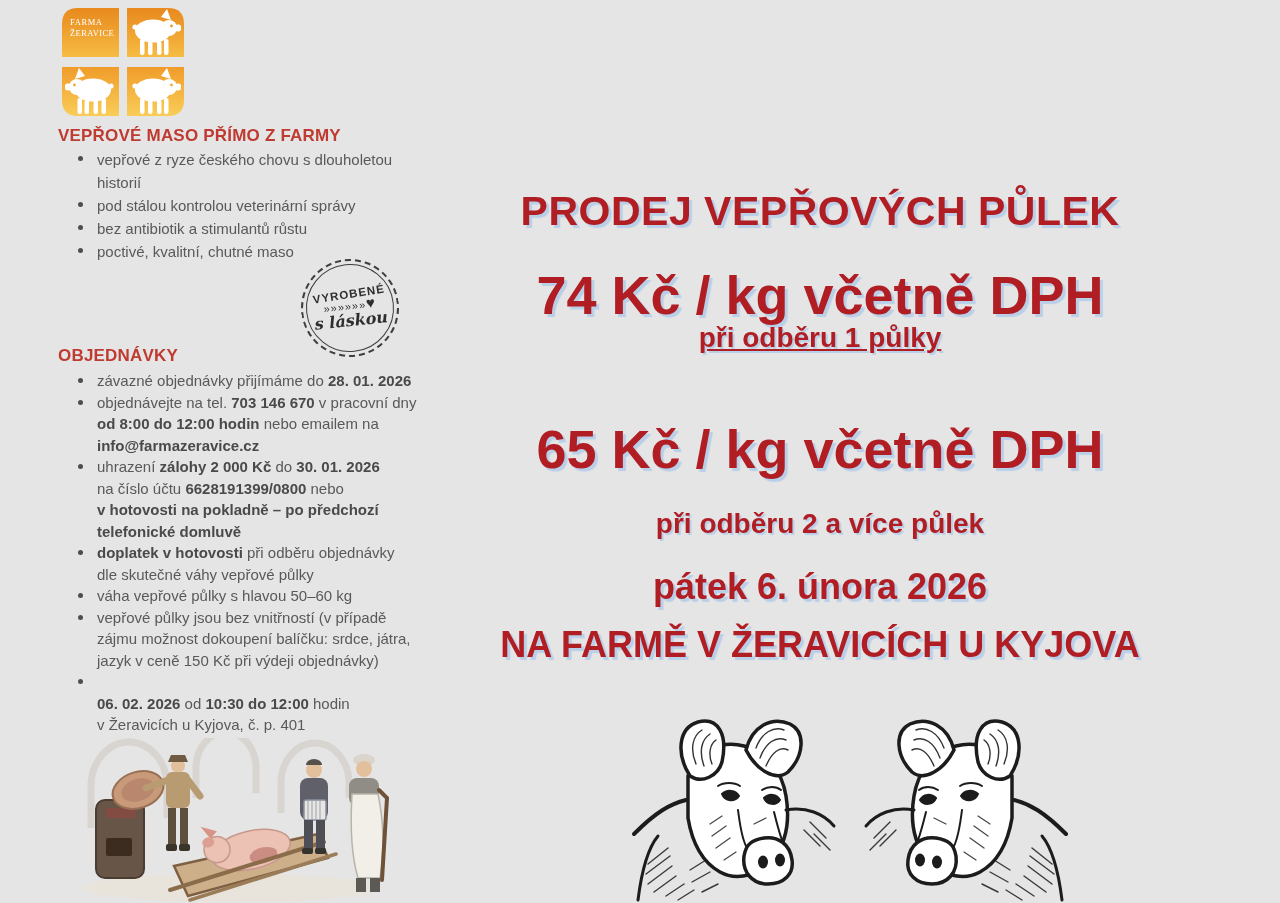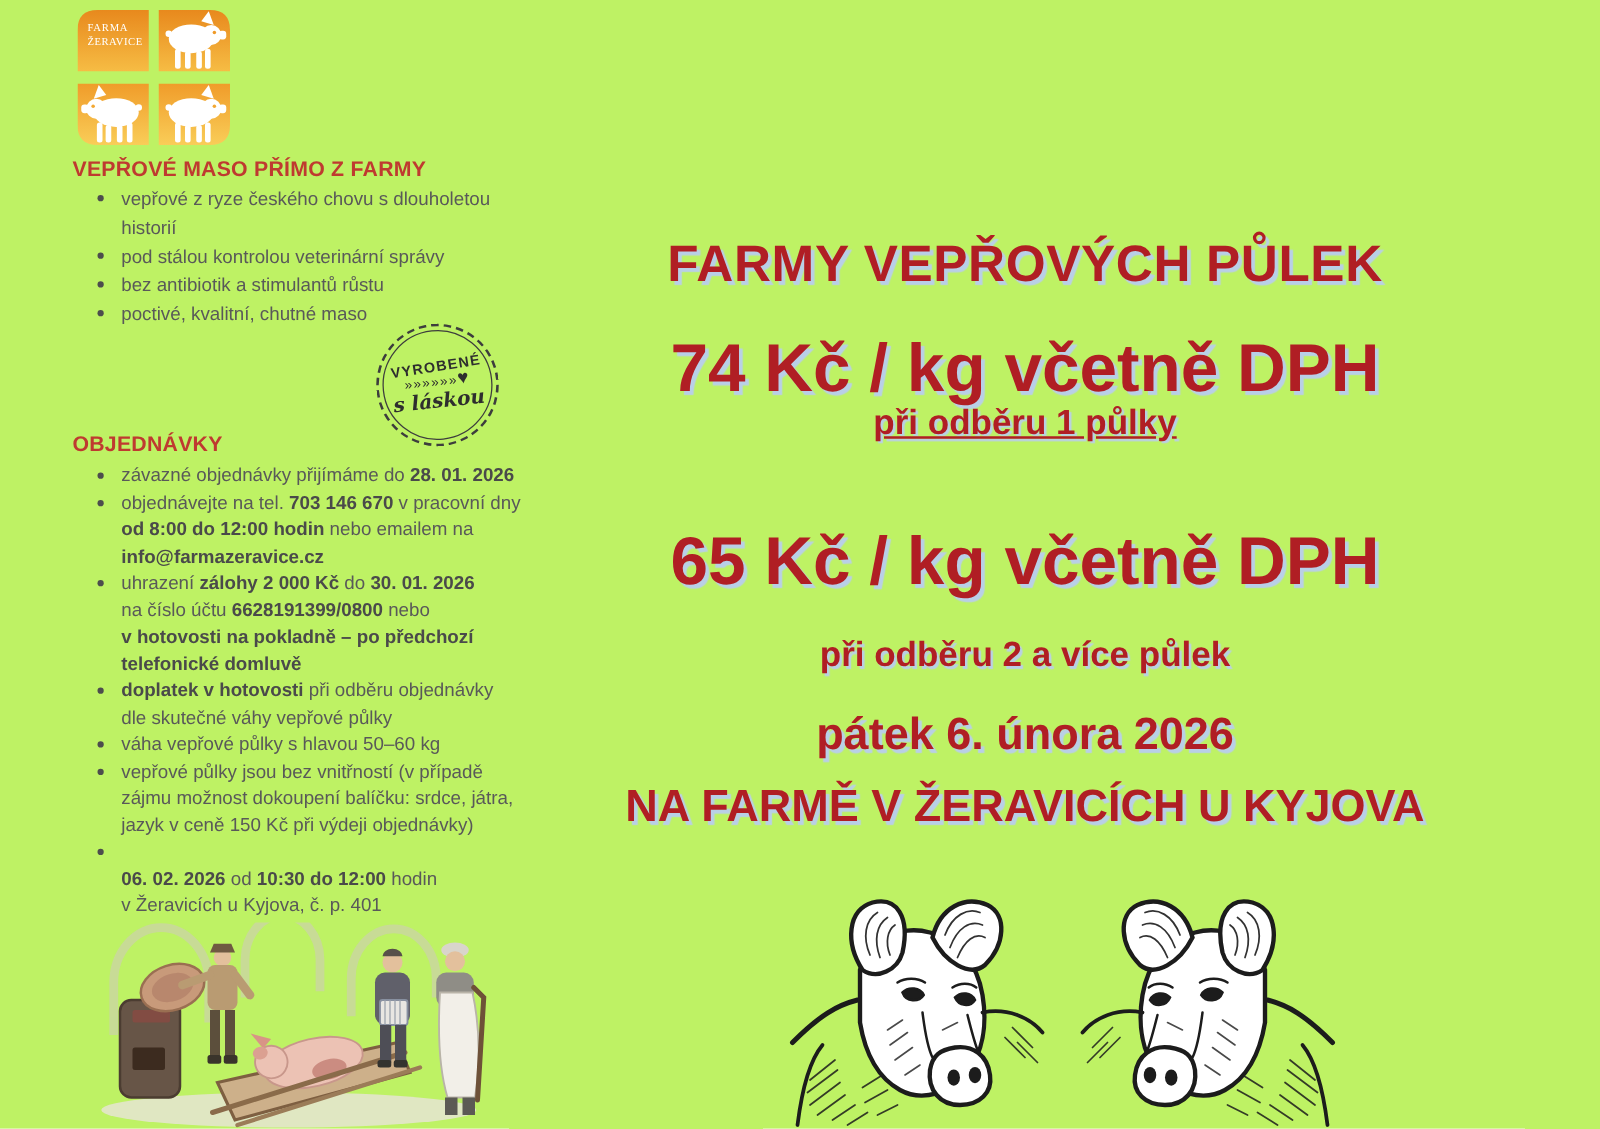--- a/index.html
+++ b/index.html
@@ -1,16 +1,16 @@
 <!DOCTYPE html>
 <html><head>
 <meta charset="utf-8">
 <style>
   html,body{margin:0;padding:0;background:#fff;}
-  #canvas{position:relative;width:1280px;height:903px;background:#bef264;overflow:hidden;
+  #canvas{position:relative;width:1280px;height:903px;background:#e5e5e5;overflow:hidden;
           font-family:"Liberation Sans","DejaVu Sans",sans-serif;}
 
   
   .logo{position:absolute;left:62px;top:8px;width:122px;height:108px;}
   .left-heading{position:absolute;left:58px;width:380px;color:#bf3a30;font-weight:bold;
                 font-size:17px;letter-spacing:.2px;}
   #heading-maso{top:126px;}
   #heading-objednavky{top:346px;}
 
   ul.bullets{position:absolute;left:70px;margin:0;padding:0;list-style:none;width:380px;
@@ -130,21 +130,21 @@
   <ul class="bullets" id="orders">
       <li><span>závazné objednávky přijímáme do </span><strong>28. 01. 2026</strong></li>
       <li><span>objednávejte na tel. </span><strong>703 146 670</strong><span> v pracovní dny</span><br><strong>od 8:00 do 12:00 hodin</strong><span> nebo emailem na</span><br><strong>info@farmazeravice.cz</strong></li>
       <li><span>uhrazení </span><strong>zálohy 2 000 Kč</strong><span> do </span><strong>30. 01. 2026</strong><br><span>na číslo účtu </span><strong>6628191399/0800</strong><span> nebo</span><br><strong>v hotovosti na pokladně – po předchozí</strong><br><strong>telefonické domluvě</strong></li>
       <li><strong>doplatek v hotovosti</strong><span> při odběru objednávky</span><br><span>dle skutečné váhy vepřové půlky</span></li>
       <li><span>váha vepřové půlky s hlavou 50–60 kg</span></li>
       <li><span>vepřové půlky jsou bez vnitřností (v případě</span><br><span>zájmu možnost dokoupení balíčku: srdce, játra,</span><br><span>jazyk v ceně 150 Kč při výdeji objednávky)</span></li>
       <li><br><strong>06. 02. 2026</strong><span> od </span><strong>10:30 do 12:00</strong><span> hodin</span><br><span>v Žeravicích u Kyjova, č. p. 401</span></li>
     </ul>
 
-  <div class="r-line r-title" id="r-title">FARMY VEPŘOVÝCH PŮLEK</div>
+  <div class="r-line r-title" id="r-title">PRODEJ VEPŘOVÝCH PŮLEK</div>
   <div class="r-line r-big" id="r-price1">74 Kč / kg včetně DPH</div>
   <div class="r-line r-note" id="r-note1">při odběru 1 půlky</div>
   <div class="r-line r-big" id="r-price2">65 Kč / kg včetně DPH</div>
   <div class="r-line r-note" id="r-note2">při odběru 2 a více půlek</div>
   <div class="r-line r-med" id="r-date">pátek 6. února 2026</div>
   <div class="r-line r-med" id="r-location">NA FARMĚ V ŽERAVICÍCH U KYJOVA</div>
 
   <svg class="butcher-art" viewBox="0 0 332 165">
     <g opacity="0.55" stroke="#cfc9c0" stroke-width="7" fill="none">
       <path d="M25,90 V48 A38,44 0 0 1 101,48 V80"></path>

